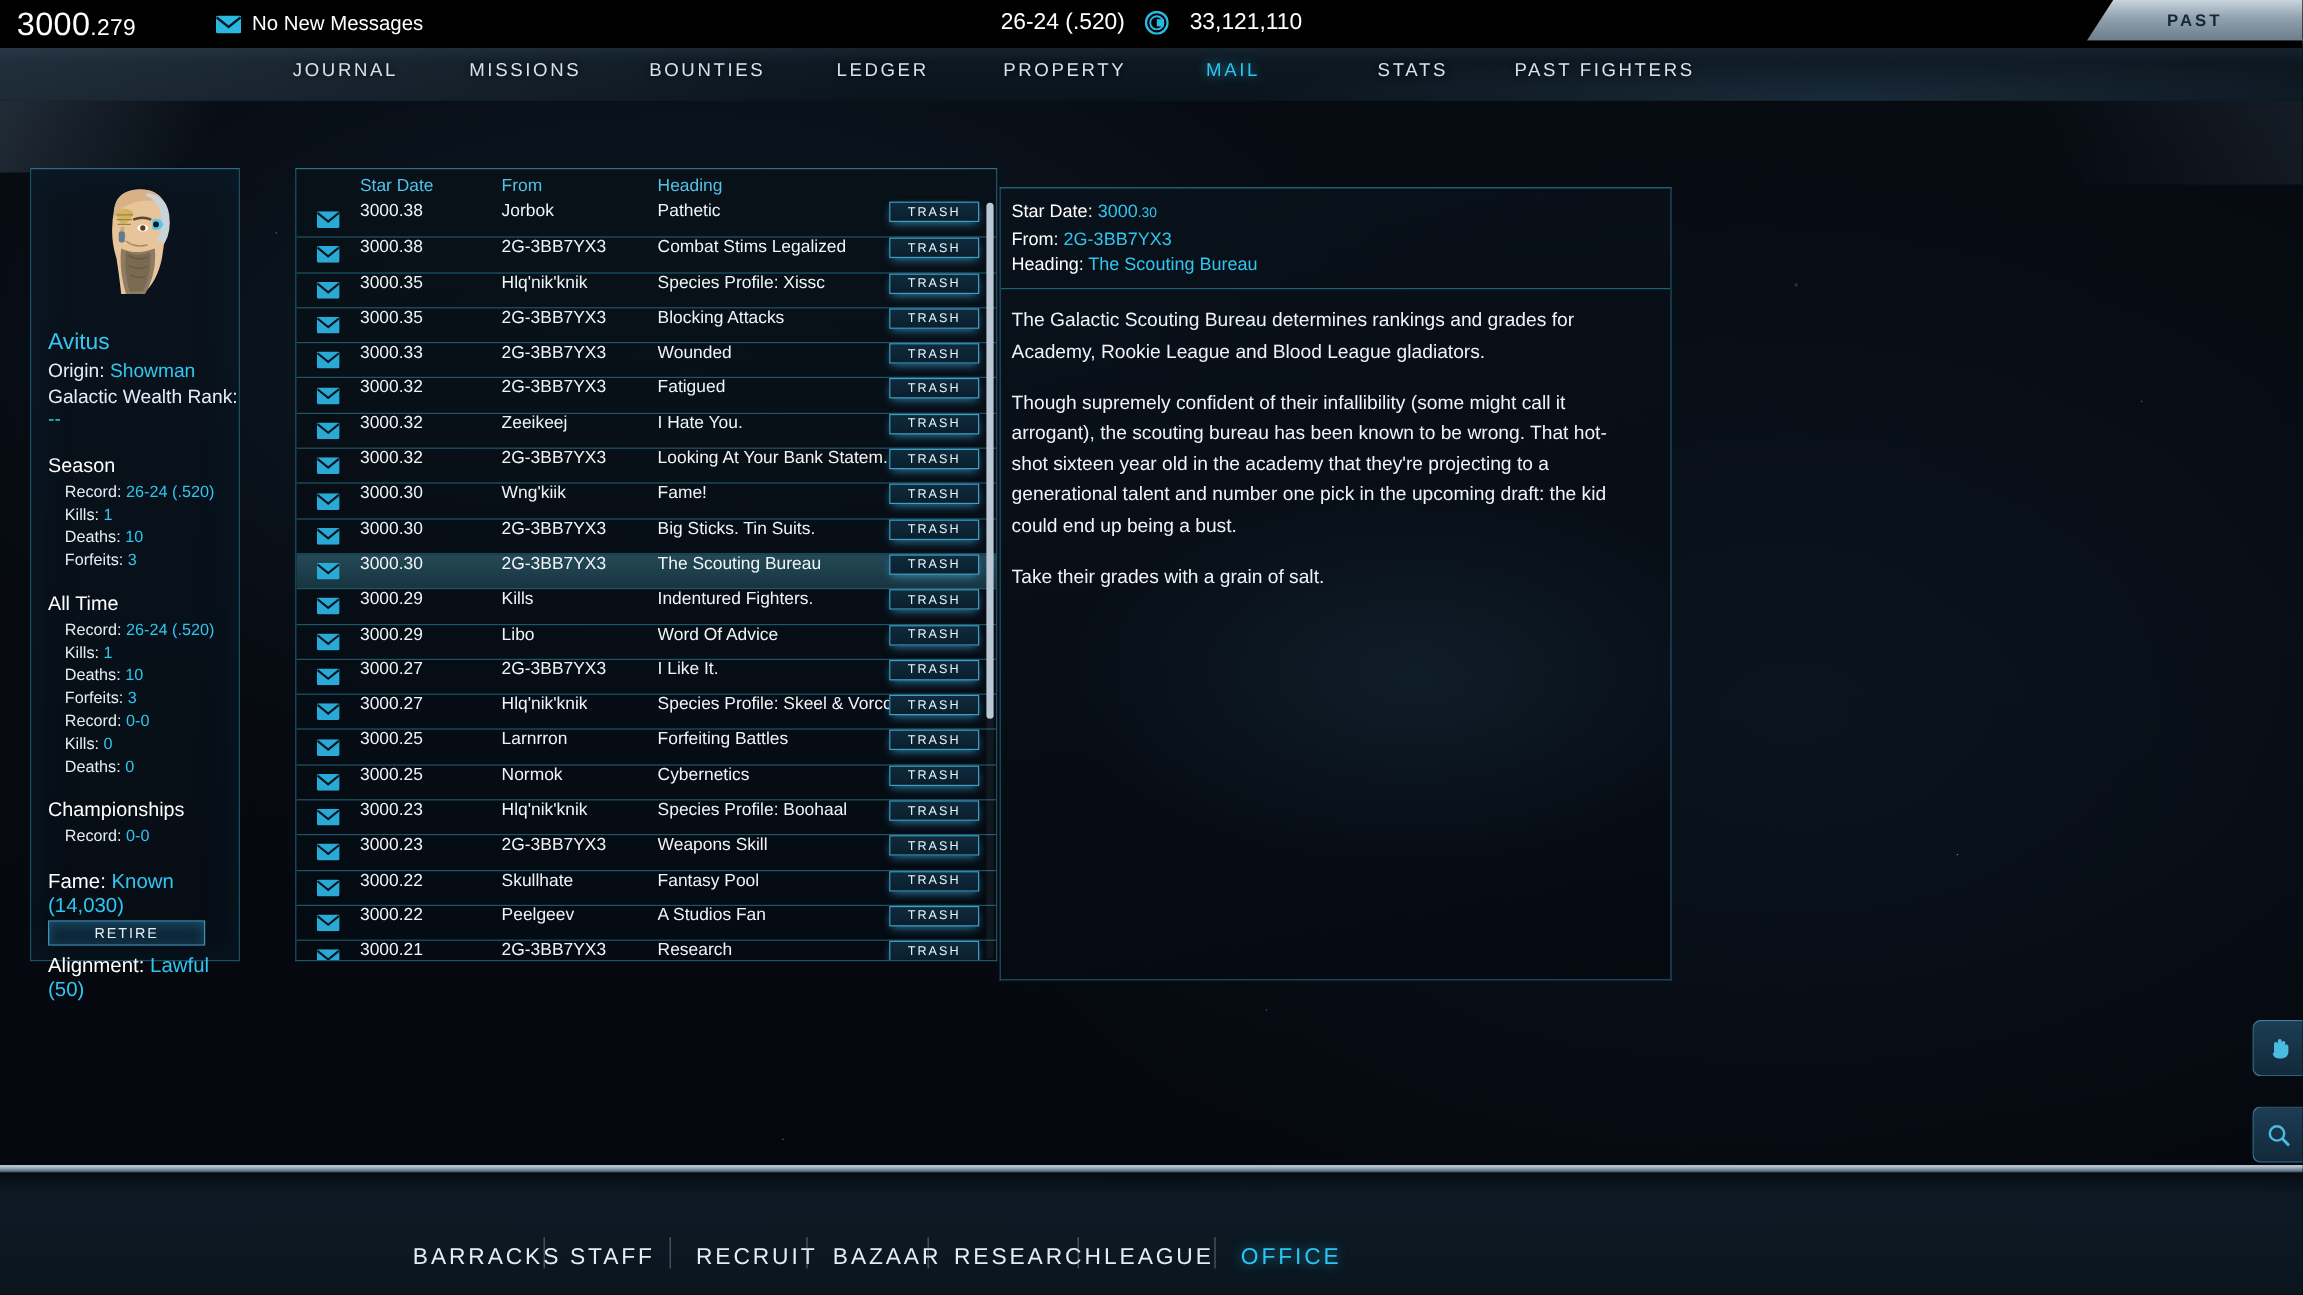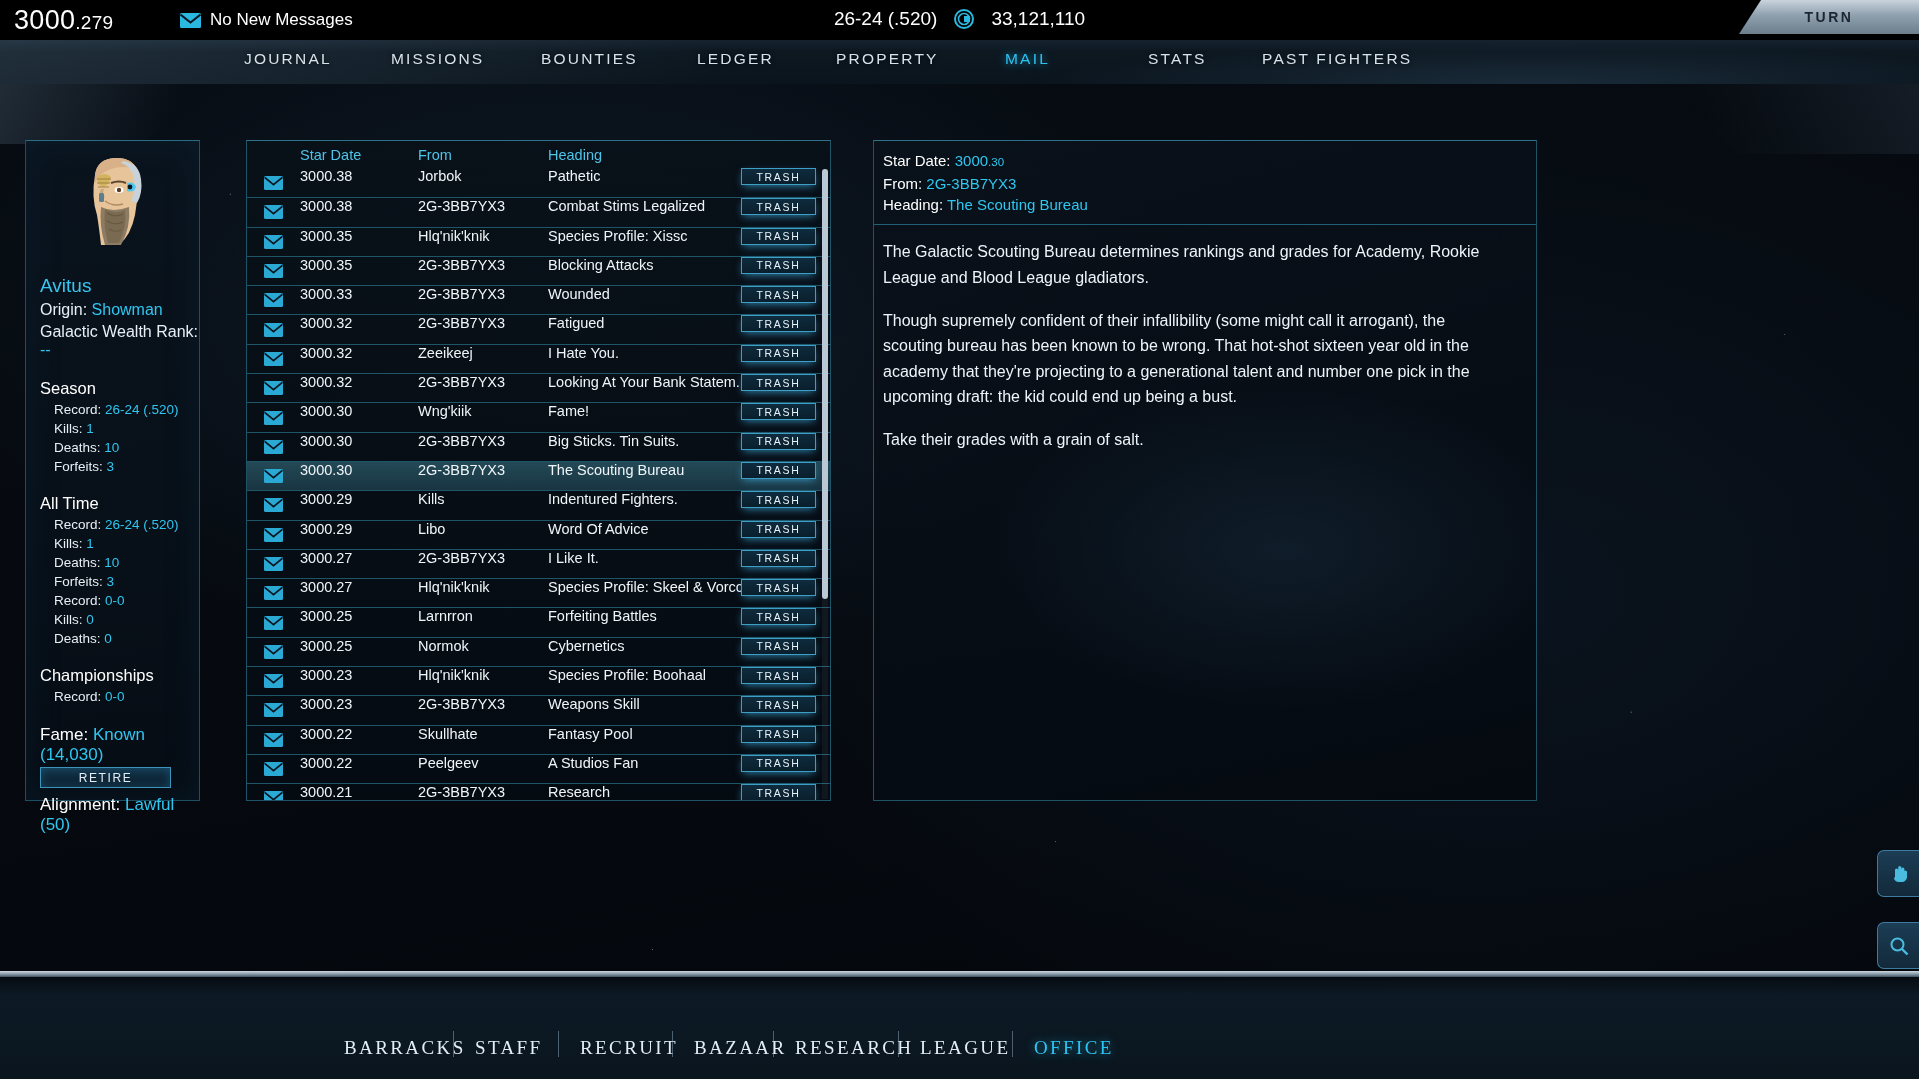--- a/index.html
+++ b/index.html
@@ -123,43 +123,43 @@
   .trash { width:75px; height:17px; margin-right:14px; flex:none;
     border:1px solid #3f9ec6; background:linear-gradient(180deg,#0e2b3d 0%, #0a1f2d 100%);
     color:#e8f3fa; font-size:10.5px; letter-spacing:1.7px; cursor:pointer;
     display:flex; align-items:center; justify-content:center;
     box-shadow:0 3px 8px -2px rgba(60,170,220,.75);}
   .scrollcol { position:absolute; right:2px; top:28px; width:6px; height:630px; }
   .scrolltrack { position:absolute; inset:0; background:rgba(255,255,255,.05); }
   .scrollthumb { position:absolute; top:0; left:0; width:6px; height:430px;
     background:#b9c8d4; border-radius:3px; }
   
-  .readpane { position:absolute; left:833px; top:140px; width:664px; height:661px;
+  .readpane { position:absolute; left:833px; top:156px; width:560px; height:661px;
     border:1px solid #1f5468; border-top:1px solid #2f7189;
     background:linear-gradient(165deg, rgba(9,17,26,.92), rgba(5,10,17,.95));
-    overflow:hidden;margin-left:40px; }
+    overflow:hidden; }
   .readpane:before { content:""; position:absolute; inset:0;
     background: radial-gradient(ellipse 420px 230px at 62% 62%, rgba(45,85,115,.22), transparent 70%),
                 linear-gradient(115deg, rgba(90,130,165,.07) 0 1px, transparent 1px 60px); }
   .rhead { position:relative; padding:9px 0 0 9px; font-size:15px; line-height:21px; z-index:2;}
   .rhead .lbl { color:#ffffff; }
   .rhead .v { color:#2fc6f0; }
   .rhead .frac { font-size:11.5px; }
   .rdiv { position:absolute; left:0; right:0; top:83px; height:1px; background:#1f6076; z-index:2;}
   .rbody { position:relative; z-index:2; padding:24px 30px 0 9px; font-size:16px; line-height:25.5px; color:#eef4f9; }
   .rbody p { margin-bottom:17.5px; }
   
   .botband { position:absolute; bottom:0; left:0; width:1919px; height:108px;
     background:linear-gradient(180deg, rgba(10,20,29,.0) 0%, #0d1a25 22%, #0a151e 100%);
     border-top:2px solid #8095a6; z-index:20; }
   .botband:before { content:""; position:absolute; top:-2px; left:0; right:0; height:6px;
     background:linear-gradient(180deg,#cdd9e3, #7b8e9d 60%, #3f505e); }
   .botitems { position:absolute; bottom:0; left:0; width:1919px; height:108px;
     display:flex; align-items:center; z-index:21; }
-  .botitem { font-size:19px; letter-spacing:2.4px; color:#e3edf5; cursor:pointer; white-space:nowrap;font-family:Liberation Serif, serif; }
+  .botitem { font-size:19px; letter-spacing:2.4px; color:#e3edf5; cursor:pointer; white-space:nowrap; }
   .botitem.active { color:#2bc4f3; text-shadow:0 0 10px rgba(43,196,243,.65); }
   .botsep { width:1px; height:26px; background:rgba(160,185,205,.45); }
   .endturn { position:absolute; right:105px; bottom:30px; width:127px; height:32px;
     border:1px solid #49a9d2; background:linear-gradient(180deg,#0f2e42 0%, #0a1d2b 100%);
     display:flex; align-items:center; justify-content:center;
     font-size:17px; font-style:italic; letter-spacing:1.6px; color:#eaf4fb; cursor:pointer;
     box-shadow:0 0 14px rgba(60,170,220,.45), inset 0 0 12px rgba(40,120,170,.4);}
 </style>
 </head>
 <body>
@@ -187,21 +187,21 @@
       <span class="credicon">
         <svg width="20" height="20" viewBox="0 0 20 20">
             <circle cx="10" cy="10" r="9" fill="none" stroke="#2bb8e0" stroke-width="2"></circle>
             <circle cx="10" cy="10" r="5.5" fill="none" stroke="#2bb8e0" stroke-width="1.6"></circle>
             <rect x="10" y="7" width="6" height="6" fill="#2bb8e0"></rect>
           </svg>
       </span>
       <span>33,121,110</span>
     </div>
 
-    <div class="menubtn">TURN</div>
+    <div class="menubtn">PAST</div>
   </div>
 
   <div class="navband">
       <div class="navshine"></div>
     </div>
   <div class="cornerL"></div>
   <div class="cornerR"></div>
   <div class="navitems" id="nav-items">
       <div class="navitem" style="position: absolute; left: 244px;">JOURNAL</div>
       <div class="navitem" style="position: absolute; left: 391px; text-align: center;">MISSIONS</div>

